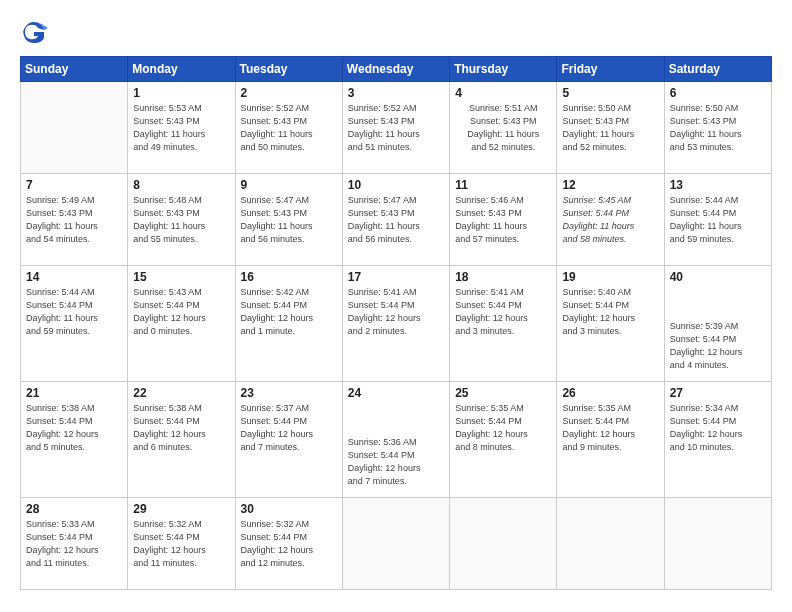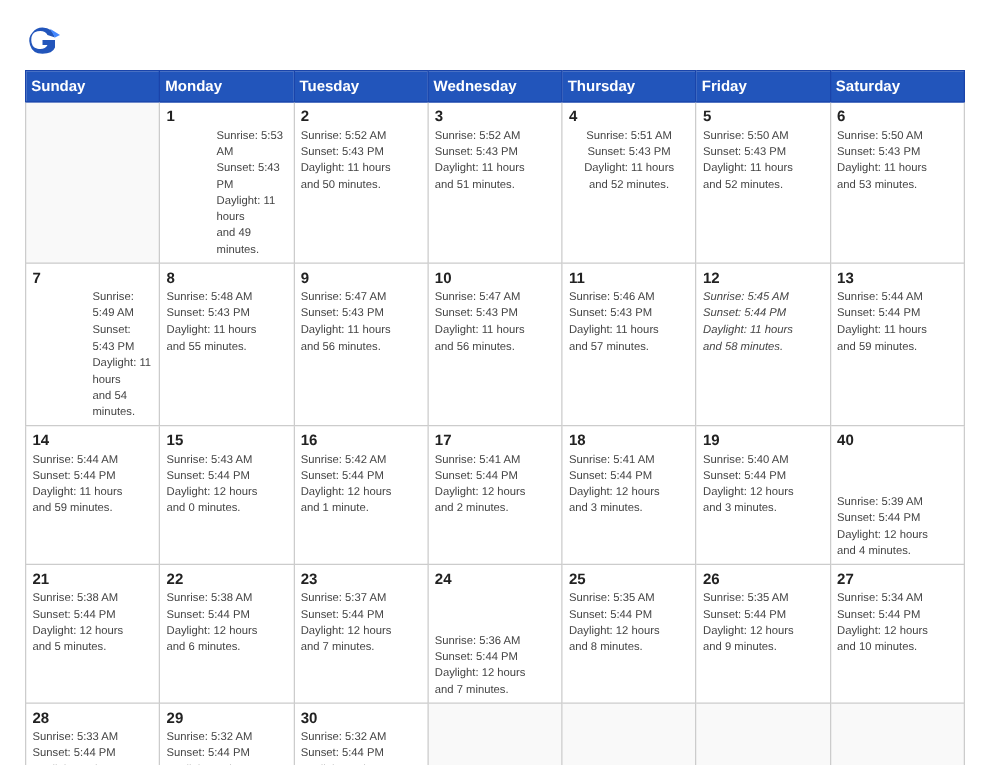--- a/index.html
+++ b/index.html
@@ -131,21 +131,21 @@
           <th>Thursday</th>
           <th>Friday</th>
           <th>Saturday</th>
         </tr>
     </thead>
     <tbody id="calendar-body">
     <tr>
           <td class="empty"></td>
           <td>
             <span class="day-num">1</span>
-            <div class="day-info" style="white-space: pre-line; margin-left: 40px;">Sunrise: 5:53 AM
+            <div class="day-info" style="white-space: pre-line;">Sunrise: 5:53 AM
 Sunset: 5:43 PM
 Daylight: 11 hours
 and 49 minutes.</div>
           </td>
           <td>
             <span class="day-num">2</span>
             <div class="day-info" style="white-space: pre-line;">Sunrise: 5:52 AM
 Sunset: 5:43 PM
 Daylight: 11 hours
 and 50 minutes.</div>
@@ -175,21 +175,21 @@
             <span class="day-num">6</span>
             <div class="day-info" style="white-space: pre-line;">Sunrise: 5:50 AM
 Sunset: 5:43 PM
 Daylight: 11 hours
 and 53 minutes.</div>
           </td>
         </tr>
         <tr>
           <td>
             <span class="day-num">7</span>
-            <div class="day-info" style="white-space: pre-line; margin-left: 48px;">Sunrise: 5:49 AM
+            <div class="day-info" style="white-space: pre-line;">Sunrise: 5:49 AM
 Sunset: 5:43 PM
 Daylight: 11 hours
 and 54 minutes.</div>
           </td>
           <td>
             <span class="day-num">8</span>
             <div class="day-info" style="white-space: pre-line;">Sunrise: 5:48 AM
 Sunset: 5:43 PM
 Daylight: 11 hours
 and 55 minutes.</div>

